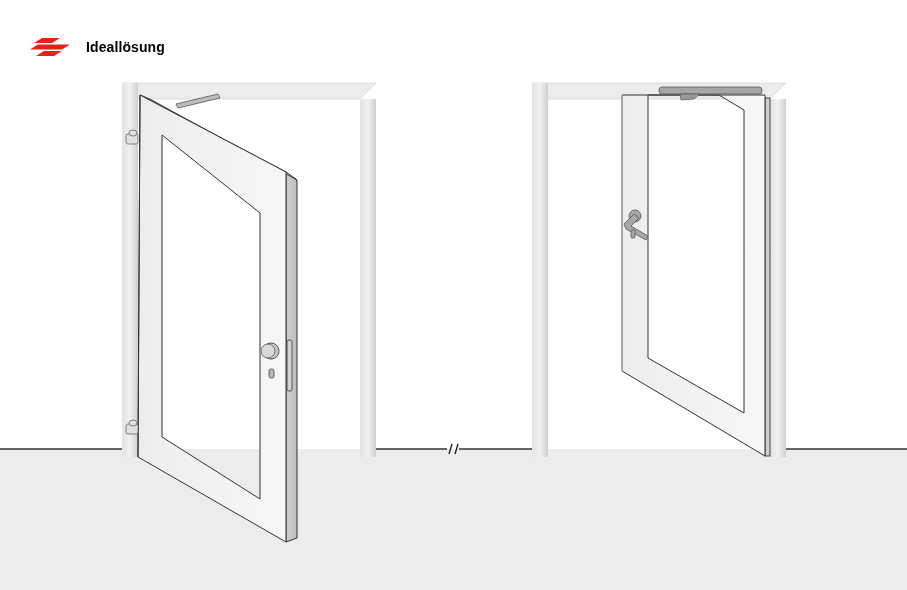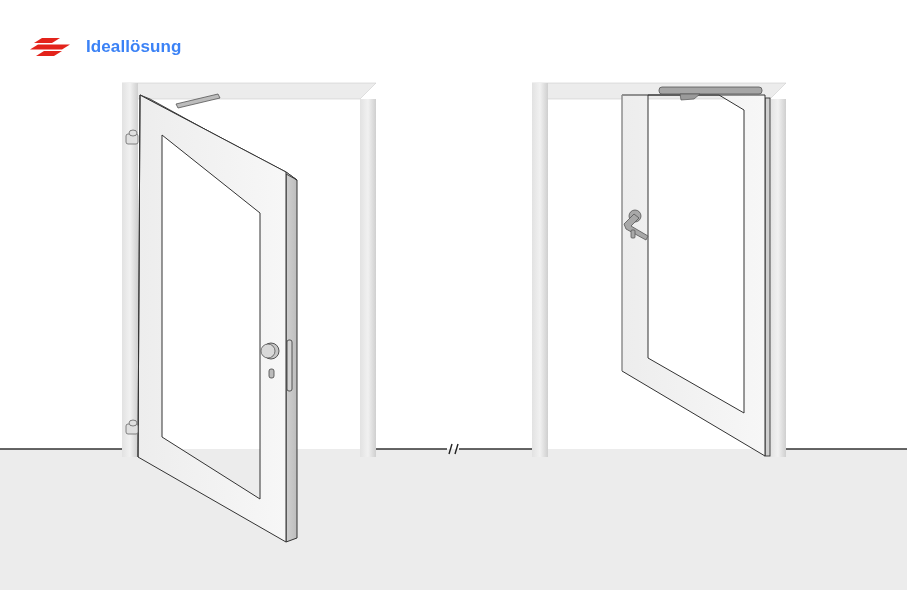--- a/index.html
+++ b/index.html
@@ -1,19 +1,19 @@
 <!DOCTYPE html>
 <html><head>
 <meta charset="utf-8">
 <style>
   html, body { margin:0; padding:0; }
   body { width:907px; height:590px; background:#ffffff; position:relative; overflow:hidden; font-family:"Liberation Sans", sans-serif; }
   .floor { position:absolute; left:0; top:449px; width:907px; height:141px; background:#ececec; }
   .brand { position:absolute; left:30px; top:36px; display:flex; align-items:center; gap:10px; }
-  .brand-title { font-family:"Liberation Sans", sans-serif; font-weight:bold; font-size:17px; color:#3b82f6; letter-spacing:0.1px; }
+  .brand-title { font-family:"Liberation Sans", sans-serif; font-weight:bold; font-size:14px; color:#000000; letter-spacing:0.1px; }
   svg.scene { position:absolute; left:0; top:0; }
 </style>
 </head>
 <body>
 
 <div class="floor"></div>
 
 <div class="brand">
   <svg width="46" height="22" viewBox="0 0 46 22">
     <polygon points="12,2 30,2 22,7 4,7" fill="#e3231b"></polygon>

